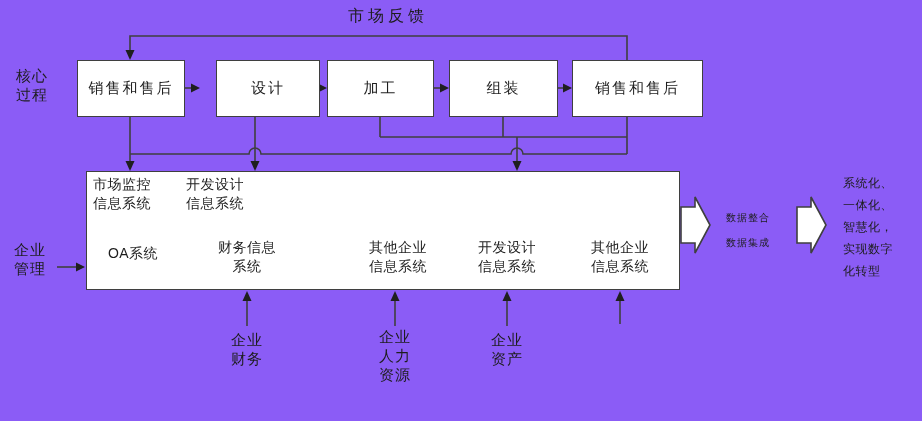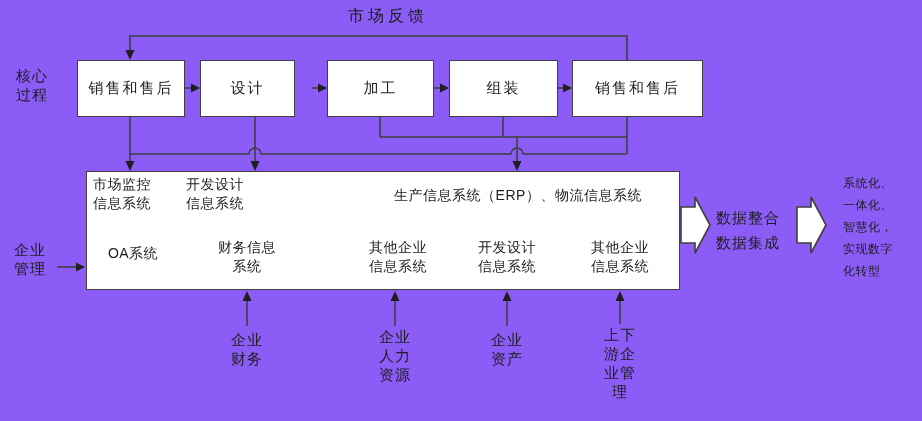--- a/index.html
+++ b/index.html
@@ -19,21 +19,21 @@
     position:absolute;left:86px;top:171px;width:594px;height:119px;
     box-sizing:border-box;border:1.7px solid #3f3f3f;background:#ffffff;z-index:2;
   }
   .lbl{
     position:absolute;z-index:3;text-align:center;white-space:pre-line;
     font-size:14px;line-height:19px;letter-spacing:0.5px;
   }
   .outside{font-size:15px;line-height:19px;letter-spacing:1px;}
   .title{font-size:16px;letter-spacing:4px;line-height:18px;white-space:nowrap;}
   .goal{text-align:left;font-size:12px;line-height:22px;letter-spacing:0.5px;}
-  .integration{font-size:15px;line-height:25px;letter-spacing:1px;}
+  .integration{font-size:10px;line-height:25px;letter-spacing:1px;}
 </style>
 </head>
 <body>
 
 <div id="stage">
 
   <svg id="wires" width="922" height="421" viewBox="0 0 922 421">
     <g stroke="#3f3f3f" stroke-width="1.6" fill="none">
 
       <path d="M185,88 H192"></path>
@@ -84,61 +84,56 @@
 
   <div class="lbl title" style="left:322px;top:7px;width:132px;">市场反馈</div>
   <div class="lbl outside" style="left:4px;top:66px;width:56px;">核心
 过程</div>
   <div class="lbl outside" style="left:2px;top:240px;width:56px;">企业
 管理</div>
 
   <div class="pbox" style="left:77px;width:108px;">
     <span>销售和售后</span>
   </div>
-  <div class="pbox" style="left:200px;width:95px;">
+  <div class="pbox" style="left:216px;width:104px;">
     <span>设计</span>
   </div>
   <div class="pbox" style="left:449px;width:109px;">
     <span>组装</span>
   </div>
   <div class="pbox" style="left:327px;width:107px;">
     <span>加工</span>
   </div>
   <div class="pbox" style="left:572px;width:131px;">
     <span>销售和售后</span>
   </div>
 
   <div class="bigbox"></div>
 
   <div class="lbl" style="left:82px;top:175px;width:80px;">市场监控
 信息系统</div>
   <div class="lbl" style="left:175px;top:175px;width:80px;">开发设计
 信息系统</div>
-  <div class="lbl" style="left:368px;top:186px;width:300px;">生产信息系统（ERP）、物流信息系统</div>
   <div class="lbl" style="left:93px;top:244px;width:80px;">OA系统</div>
   <div class="lbl" style="left:207px;top:238px;width:80px;text-align:center;">财务信息
 系统</div>
   <div class="lbl" style="left:358px;top:238px;width:80px;">其他企业
 信息系统</div>
   <div class="lbl" style="left:467px;top:238px;width:80px;">开发设计
 信息系统</div>
   <div class="lbl" style="left:580px;top:238px;width:80px;">其他企业
 信息系统</div>
 
   <div class="lbl outside" style="left:217px;top:330px;width:60px;">企业
 财务</div>
   <div class="lbl outside" style="left:365px;top:327px;width:60px;">企业
 人力
 资源</div>
   <div class="lbl outside" style="left:477px;top:330px;width:60px;">企业
 资产</div>
-  <div class="lbl outside" style="left:590px;top:325px;width:60px;">上下
-游企
-业管
-理</div>
 
   <div class="lbl integration" style="left:698px;top:205px;width:100px;">数据整合
 数据集成</div>
   <div class="lbl goal" style="left:843px;top:172px;width:79px;">系统化、
 一体化、
 智慧化，
 实现数字
 化转型</div>
 
 </div>

